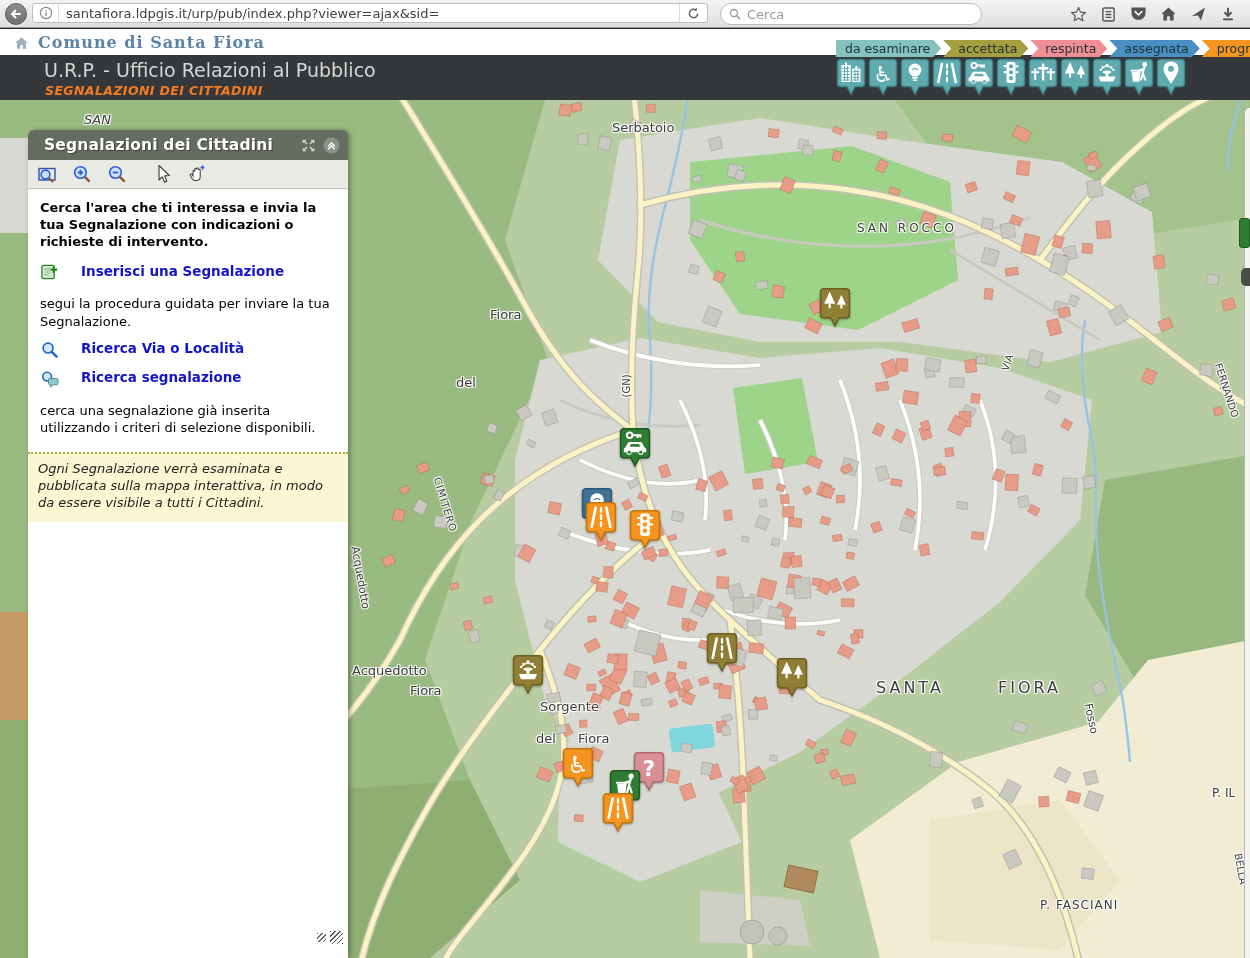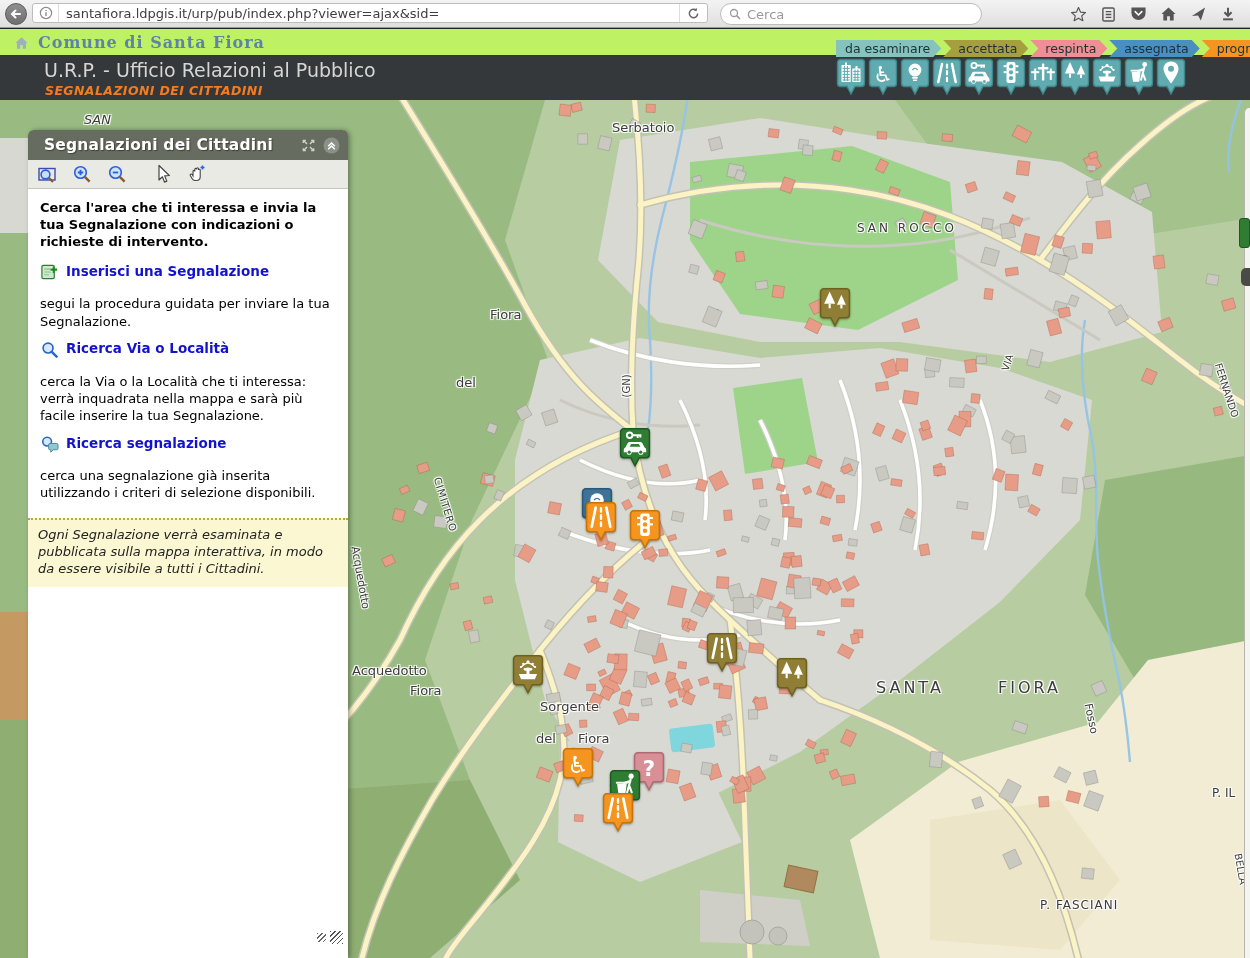--- a/index.html
+++ b/index.html
@@ -19,21 +19,21 @@
   #url-text { flex:1; font-size:13px; color:#3f3f3f; padding-left:7px; white-space:nowrap; overflow:hidden; }
   #reload-btn { width:28px; height:100%; display:flex; align-items:center; justify-content:center;
     border-left:1px solid #ddd; color:#666; }
   #search-bar { position:absolute; left:720px; top:3px; width:262px; height:22px; background:#fff;
     border:1px solid #bdbdbd; border-radius:12px; display:flex; align-items:center; padding-left:8px; }
   #search-text { font-size:13px; color:#9a9a9a; padding-left:6px; }
   .chrome-ico { position:absolute; top:3px; width:24px; height:22px; display:flex; align-items:center;
     justify-content:center; color:#555; }
 
   
-  #header1 { position:absolute; left:0; top:29px; width:1250px; height:27px; background:#bef264;
+  #header1 { position:absolute; left:0; top:29px; width:1250px; height:27px; background:#ffffff;
     border-bottom:1px solid #2c363d; z-index:55; }
   #site-title { position:absolute; left:38px; top:4px; font-family:"DejaVu Serif",serif; font-weight:bold;
     font-size:16px; color:#5d84a6; letter-spacing:1px; }
   #home-ico { position:absolute; left:14px; top:6px; color:#9fb0ba; }
   #header2 { position:absolute; left:0; top:56px; width:1250px; height:44px; background:#35383a; z-index:54; }
   #app-title { position:absolute; left:44px; top:3px; font-size:19px; color:#d6d6d6; }
   #app-subtitle { position:absolute; left:45px; top:27px; font-size:12.5px; font-weight:bold; font-style:italic; letter-spacing:.4px; }
 
   #status-legend { position:absolute; left:836px; top:40px; height:17px; white-space:nowrap; z-index:58; display:flex; gap:2px; }
   .status-chip { display:inline-flex; align-items:center; height:17px; padding:0 11px 0 15px; font-size:12.5px;
@@ -66,21 +66,21 @@
     display:flex; align-items:center; }
   #panel-title { color:#fff; font-weight:bold; font-size:15.5px; padding-left:16px; letter-spacing:.2px;
     text-shadow:1px 1px 1px rgba(0,0,0,.4); }
   #panel-header-icons { position:absolute; right:8px; top:0; height:30px; display:flex; align-items:center; gap:7px; }
   #panel-toolbar { height:29px; background:#eaeae4; border-bottom:1px solid #c6c6bc; display:flex;
     align-items:center; gap:13px; padding-left:8px; }
   .tool-btn { width:22px; height:22px; display:flex; align-items:center; justify-content:center; cursor:pointer; }
   .tool-btn.gap { margin-left:10px; }
   #panel-body { padding:10px 12px 8px 12px; font-size:13px; line-height:1.32; color:#000; }
   #panel-intro { font-weight:bold; margin-bottom:12px; }
-  .link-row { display:flex; align-items:center; gap:7px; margin-top:10px; }
+  .link-row { display:flex; align-items:center; gap:22px; margin-top:10px; }
   .link-label { color:#1313cc; font-weight:bold; font-size:13.5px; cursor:pointer; }
   .link-desc { margin-top:14px; }
   #panel-note { margin:16px -12px 0 -12px; padding:6px 10px 10px 10px; background:#fbf7d3;
     border-top:2px dotted #b6a93c; font-style:italic; color:#222; }
   #resize-handle-a { position:absolute; right:22px; bottom:16px; width:9px; height:9px;
     background:repeating-linear-gradient(135deg,#666 0 1px,transparent 1px 3.4px); }
   #resize-handle-b { position:absolute; right:5px; bottom:14px; width:13px; height:13px;
     background:repeating-linear-gradient(135deg,#555 0 1px,transparent 1px 3.4px); }
 </style>
 </head>
@@ -893,21 +893,20 @@
             </svg>
             <span class="link-label" style="color: rgb(19, 19, 204);">Inserisci una Segnalazione</span>
           </div>
           <div class="link-desc">segui la procedura guidata per inviare la tua Segnalazione.</div>
           <div class="link-row">
             <svg viewBox="0 0 20 20" width="19" height="19">
               <use href="#sym-link-search-place"></use>
             </svg>
             <span class="link-label" style="color: rgb(19, 19, 204);">Ricerca Via o Località</span>
           </div>
-          <div class="link-desc">cerca la Via o la Località che ti interessa: verrà inquadrata nella mappa e sarà più facile inserire la tua Segnalazione.</div>
           <div class="link-row">
             <svg viewBox="0 0 20 20" width="19" height="19">
               <use href="#sym-link-search-report"></use>
             </svg>
             <span class="link-label" style="color: rgb(19, 19, 204);">Ricerca segnalazione</span>
           </div>
           <div class="link-desc">cerca una segnalazione già inserita utilizzando i criteri di selezione disponibili.</div>
         </div>
       <div id="panel-note">Ogni Segnalazione verrà esaminata e pubblicata sulla mappa interattiva, in modo da essere visibile a tutti i Cittadini.</div>
     </div>

